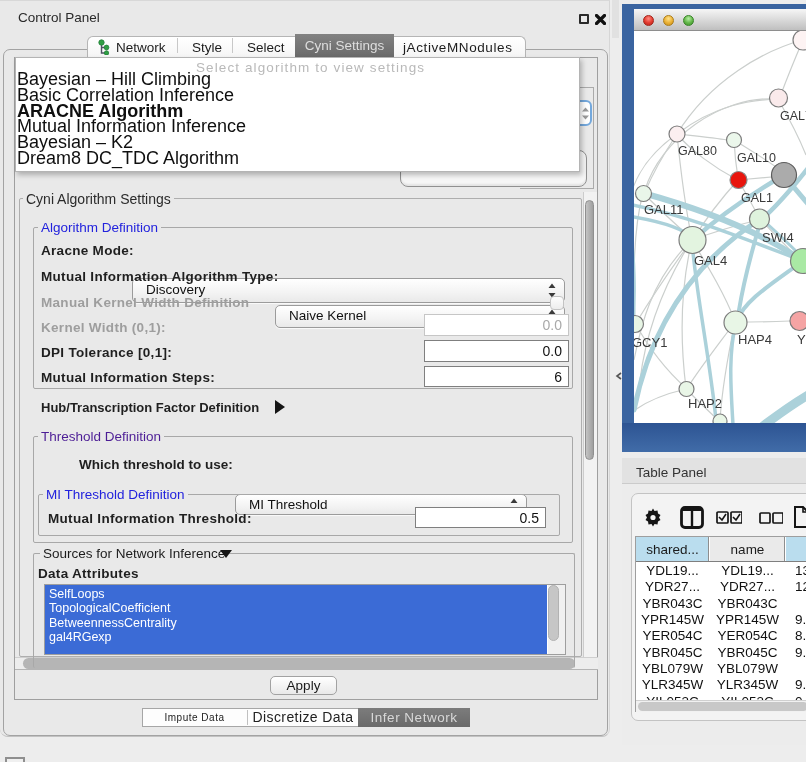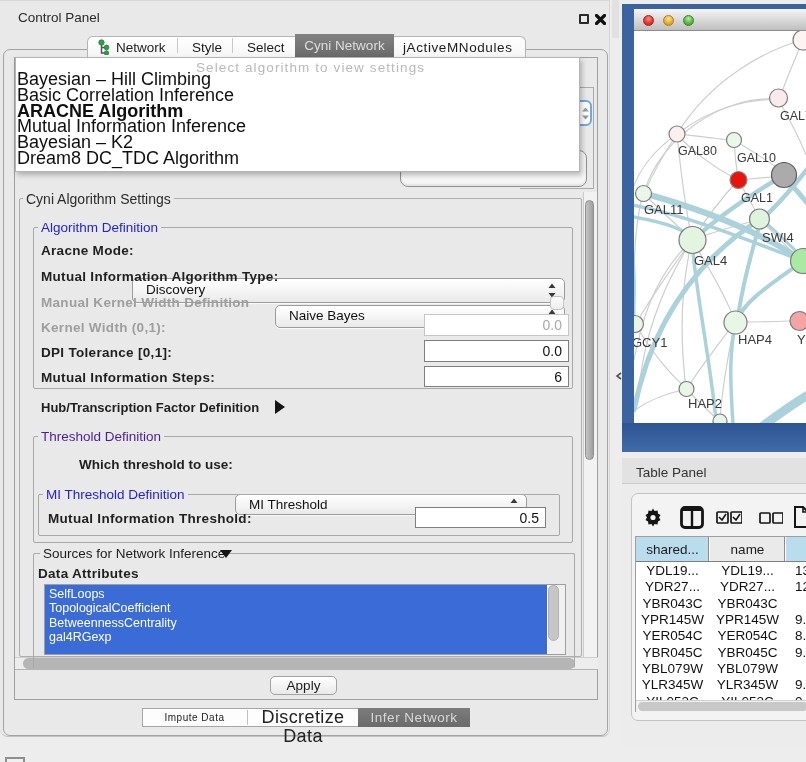--- a/index.html
+++ b/index.html
@@ -41,21 +41,21 @@
   <path d="M5.5 5 L5.5 15 L10.5 15 M5.5 9.5 L10.5 9.5" stroke="#4e5262" stroke-width="1.4" fill="none"></path>
   <circle cx="5.5" cy="4.5" r="2.7" fill="#2f9e43" stroke="#22803a" stroke-width="0.8"></circle>
   <circle cx="10.5" cy="9.5" r="2.4" fill="#2f9e43" stroke="#22803a" stroke-width="0.8"></circle>
   <circle cx="10.5" cy="15" r="2.2" fill="#2f9e43" stroke="#22803a" stroke-width="0.8"></circle>
 </svg>
 <div class="abs" style="left:116px; top:40px; font-size:13.5px; color:#1c1c1c;">Network</div>
 <div class="abs" style="left:177px; top:38px; width:1px; height:15px; background:#c8c8c8;"></div>
 <div class="abs" style="left:192px; top:40px; font-size:13.5px; color:#1c1c1c;">Style</div>
 <div class="abs" style="left:232px; top:38px; width:1px; height:15px; background:#c8c8c8;"></div>
 <div class="abs" style="left:247px; top:40px; font-size:13.5px; color:#1c1c1c;">Select</div>
-<div class="abs" style="left:295px; top:34px; width:99px; height:23px; background:linear-gradient(#828282,#6a6a6a); color:#dedede; font-size:13.5px; text-align:center; line-height:23px;">Cyni Network</div>
+<div class="abs" style="left:295px; top:34px; width:99px; height:23px; background:linear-gradient(#828282,#6a6a6a); color:#dedede; font-size:13.5px; text-align:center; line-height:23px;">Cyni Settings</div>
 <div class="abs" style="left:403px; top:40px; font-size:13.5px; letter-spacing:0.6px; color:#1c1c1c;">jActiveMNodules</div>
 
 <div class="abs" style="left:520px; top:87px; width:74px; height:102px; border:1px solid #aaa; border-left:none; background:#e9e9e9;"></div>
 <div class="abs" style="left:500px; top:100px; width:92px; height:26px; border:2px solid #74a8dc; border-radius:6px; background:#fff;"></div>
 <svg class="abs" style="left:581px; top:105px;" width="9" height="17" viewBox="0 0 9 17">
     <path d="M1 6.5 L4.5 2.5 L8 6.5 Z M1 10.5 L4.5 14.5 L8 10.5 Z" fill="#9a9a9a"></path>
   </svg>
 <div class="abs" style="left:400px; top:150px; width:187px; height:37px; border:1px solid #909090; border-radius:8px; background:#f6f6f6; box-shadow:inset 0 -2px 2px rgba(0,0,0,0.08);"></div>
 <div class="abs" style="left:612px; top:0px; width:7px; height:38px; background:#e1e1e1;"></div>
 
@@ -72,21 +72,21 @@
 
 <div class="lbl abs" style="left:41px; top:243px;">Aracne Mode:</div>
 <div class="combo" style="left:132px; top:238px; width:433px; height:25px;">
   <div class="ct">Discovery</div>
   <svg class="ar" width="10" height="23" viewBox="0 0 10 23">
       <path d="M1.5 9 L5 4.5 L8.5 9 Z M1.5 14 L5 18.5 L8.5 14 Z" fill="#3a3a3a"></path>
     </svg>
 </div>
 <div class="lbl abs" style="left:41px; top:269px;">Mutual Information Algorithm Type:</div>
 <div class="combo" style="left:275px; top:265px; width:290px; height:23px;">
-  <div class="ct" style="top:2px;">Naive Bayes</div>
+  <div class="ct" style="top:2px;">Naive Kernel</div>
   <svg class="ar" width="10" height="21" viewBox="0 0 10 21">
       <path d="M1.5 8 L5 3.5 L8.5 8 Z M1.5 13 L5 17.5 L8.5 13 Z" fill="#3a3a3a"></path>
     </svg>
 </div>
 <div class="lbl dis abs" style="left:41px; top:295px;">Manual Kernel Width Definition</div>
 <div class="abs" style="left:550px; top:296px; width:14px; height:14px; border:1px solid #c3c3c3; border-radius:4px; background:linear-gradient(#fdfdfd,#ededed);"></div>
 <div class="lbl dis abs" style="left:41px; top:320px;">Kernel Width (0,1):</div>
 <div class="fld" style="left:424px; top:314px; width:145px; height:22px; border-color:#c6c6c6;">
     <div class="ft" style="color:#a9a9a9;">0.0</div>
   </div>
@@ -132,21 +132,21 @@
 <div class="abs" style="left:45px; top:585px; width:502px; height:69px; background:#3b6bd6;"></div>
 <div class="abs" style="left:49px; top:587px; width:490px; font-size:12.5px; line-height:14.3px; color:#fff;">SelfLoops<br>TopologicalCoefficient<br>BetweennessCentrality<br>gal4RGexp</div>
 <div class="abs" style="left:548px; top:585px; width:17px; height:69px; background:#f0f0f0;"></div>
 <div class="abs" style="left:548px; top:585px; width:11px; height:56px; border-radius:6px; background:#c6c6c6; border:1px solid #b2b2b2;"></div>
 
 <div class="abs" style="left:270px; top:676px; width:67px; height:19px; border:1px solid #a2a2a2; border-radius:5px; background:linear-gradient(#ffffff,#e9e9e9); text-align:center; font-size:13.5px; color:#1a1a1a; line-height:18px;">Apply</div>
 
 <div class="abs" style="left:142px; top:708px; width:328px; height:19px; border:1px solid #a6a6a6; background:#fdfdfd;"></div>
 <div class="abs" style="left:142px; top:708px; width:105px; height:19px; font-size:10px; letter-spacing:0.5px; color:#222; text-align:center; line-height:19px;">Impute Data</div>
 <div class="abs" style="left:247px; top:710px; width:1px; height:15px; background:#c0c0c0;"></div>
-<div class="abs" style="left:248px; top:708px; width:110px; height:19px; font-size:18px; letter-spacing:0.4px; color:#222; text-align:center; line-height:19px;">Discretize Data</div>
+<div class="abs" style="left:248px; top:708px; width:110px; height:19px; font-size:14px; letter-spacing:0.4px; color:#222; text-align:center; line-height:19px;">Discretize Data</div>
 <div class="abs" style="left:358px; top:708px; width:112px; height:19px; background:linear-gradient(#7c7c7c,#6a6a6a); font-size:13.5px; letter-spacing:0.5px; color:#d8d8d8; text-align:center; line-height:19px;">Infer Network</div>
 
 <div class="abs" style="left:5px; top:757px; width:20px; height:14px; border:2px solid #8f8f8f; background:#f0f0f0;"></div>
 
 <svg class="abs" style="left:615px; top:372px;" width="8" height="8" viewBox="0 0 8 8">
     <path d="M6 1 L2 4 L6 7" stroke="#555" stroke-width="1.6" fill="none"></path>
   </svg>
 
 <div class="abs" style="left:622px; top:4px; width:184px; height:448px; background:#3a64a0;"></div>
 <div class="abs" style="left:622px; top:423px; width:184px; height:29px; background:linear-gradient(#2d5493,#416ca8);"></div>

